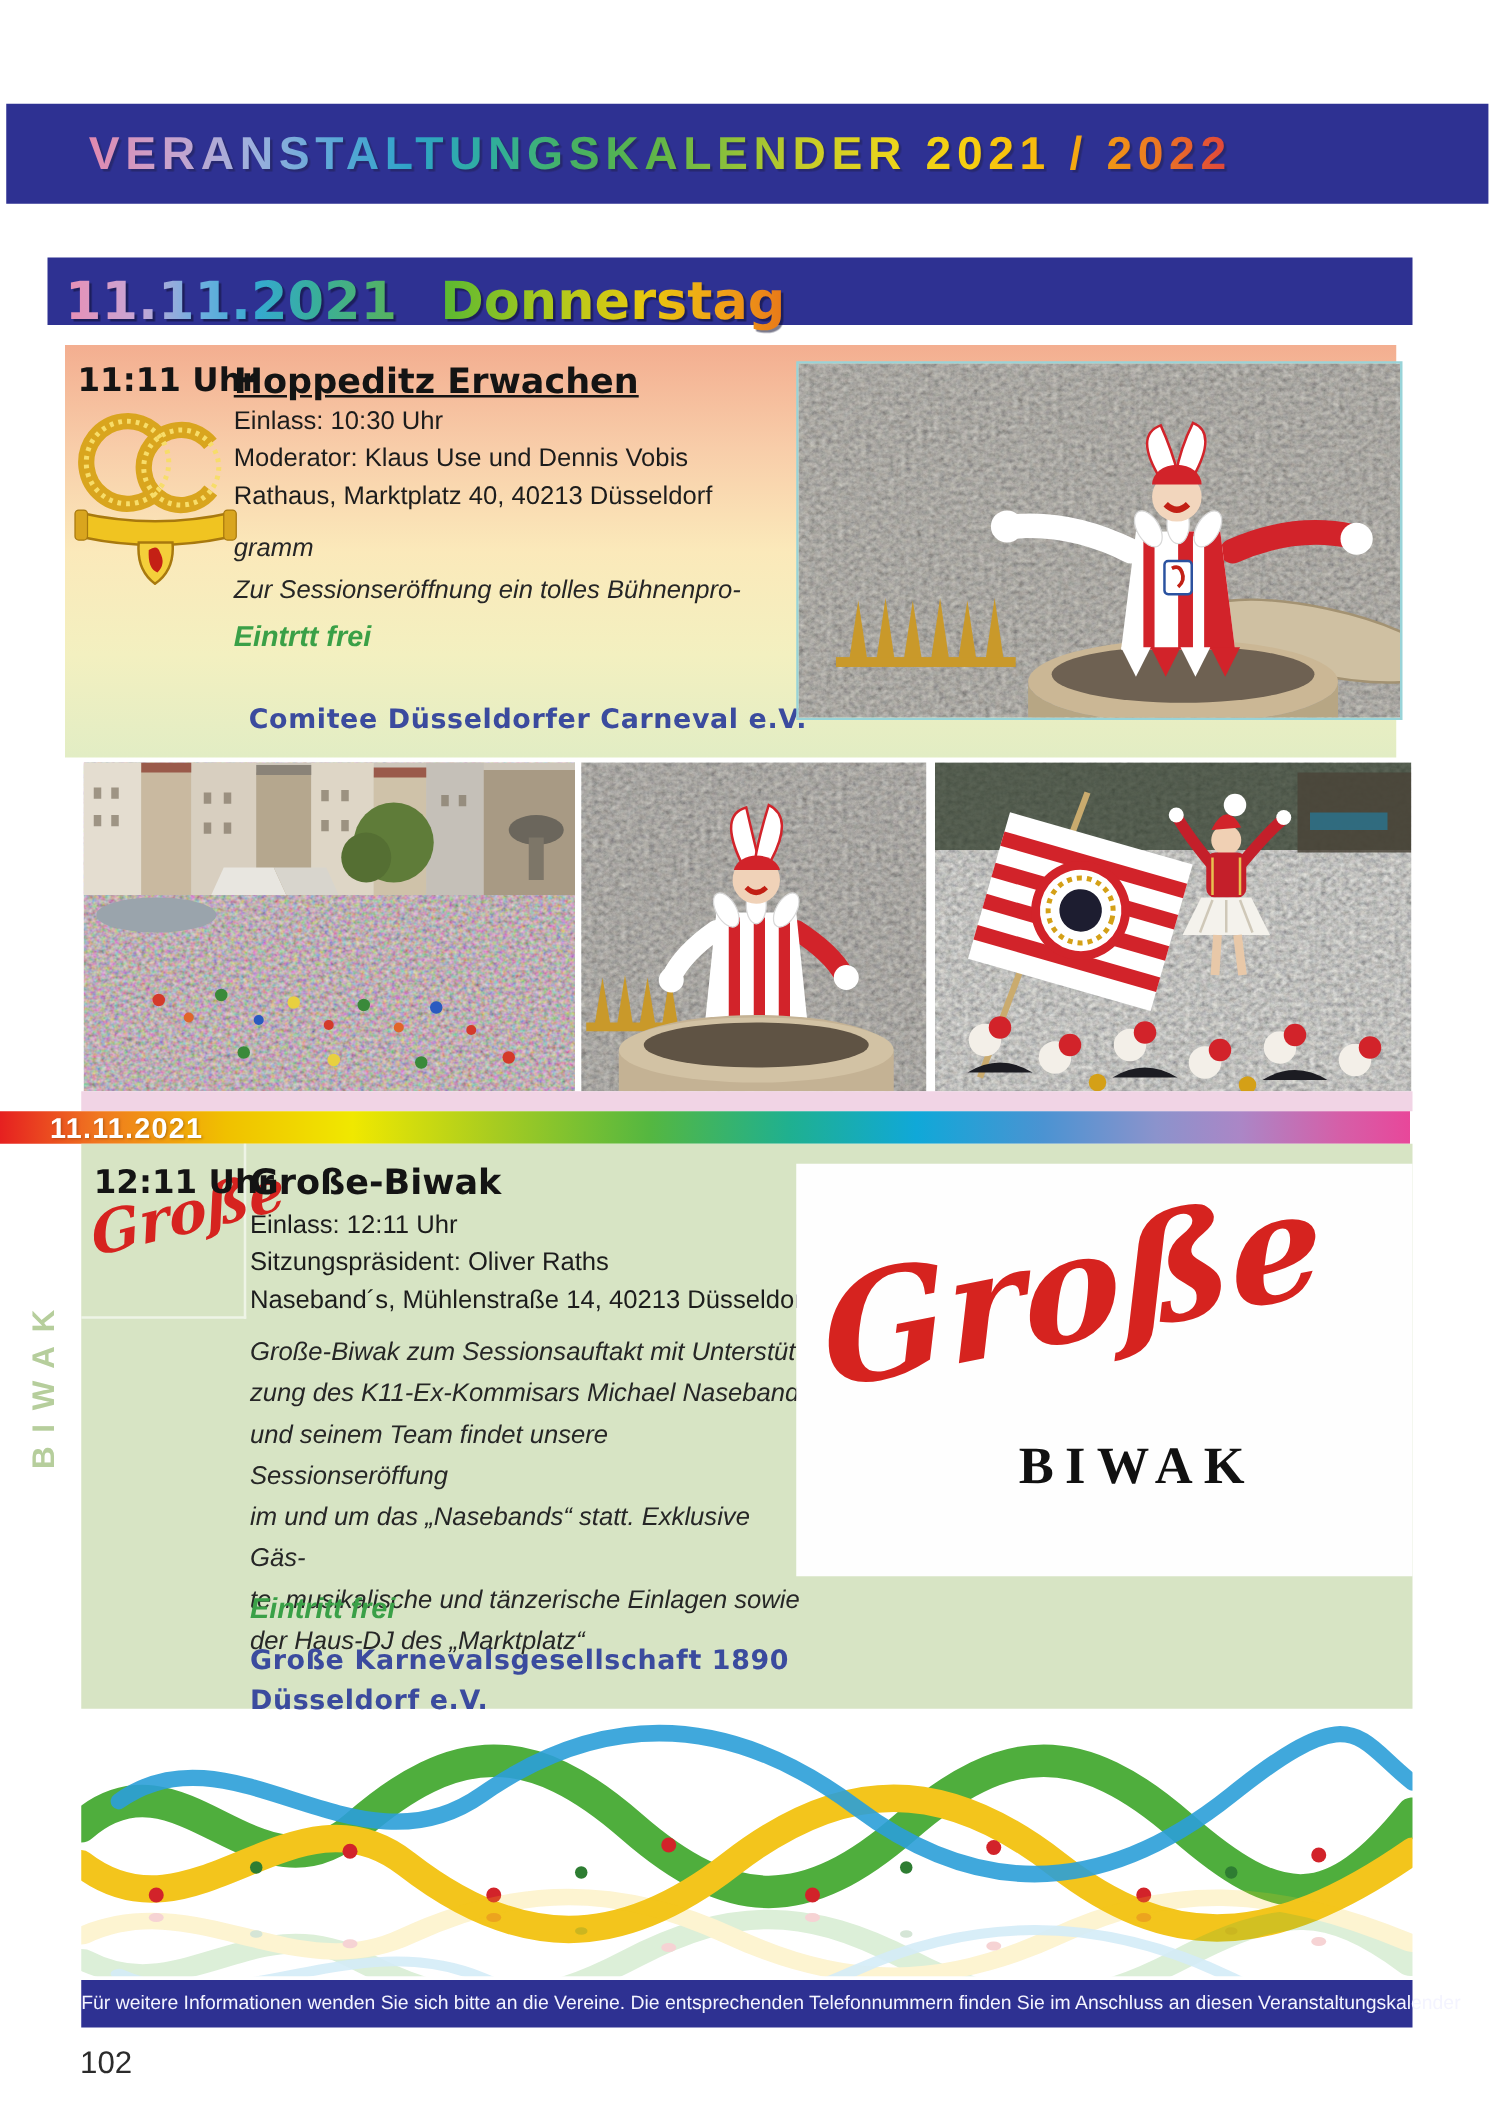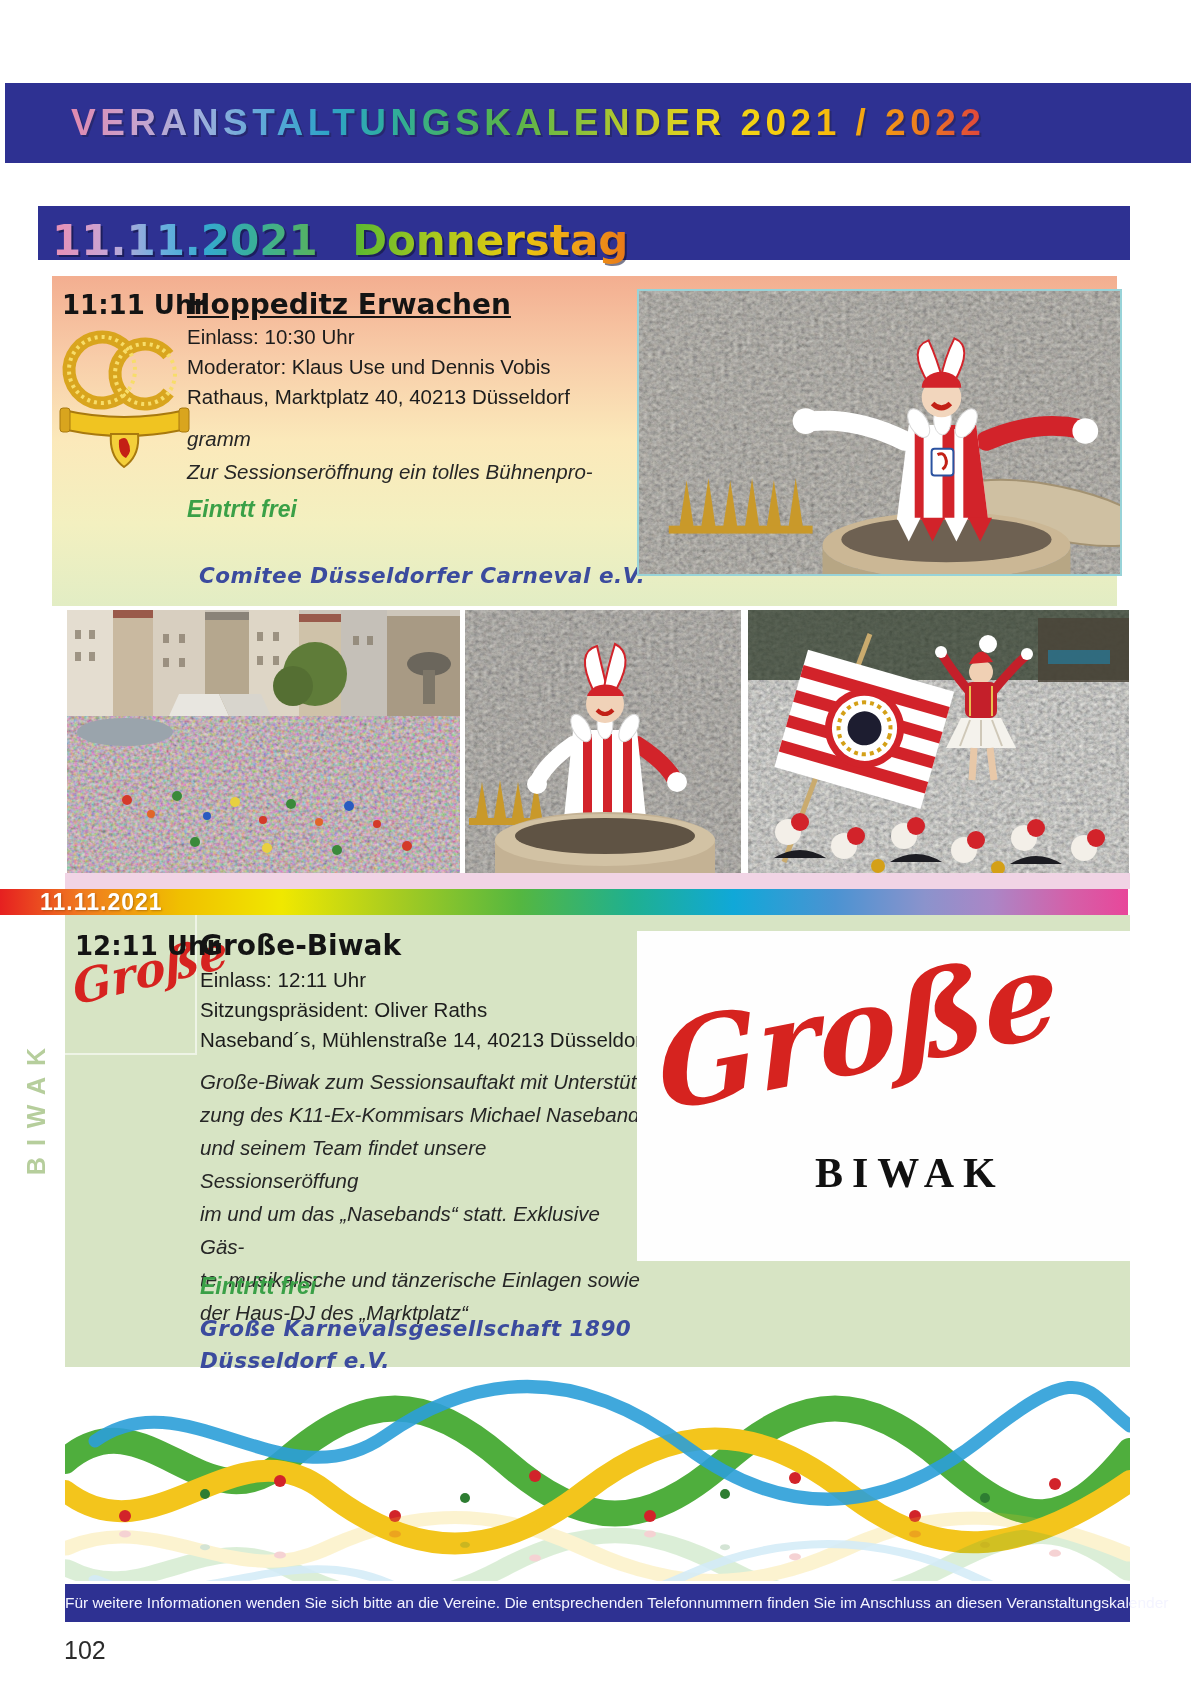--- a/index.html
+++ b/index.html
@@ -30,21 +30,21 @@
     background:linear-gradient(180deg,#f3ae90 0%,#f8cda9 25%,#fbe9ba 50%,#f3f0c0 75%,#e2edc4 100%);}
   .event2-box{left:65px;top:894px;width:1065px;height:452px;background:#d7e4c4;}
 
   .ev-time{font-family:"DejaVu Sans",sans-serif;font-weight:bold;font-size:26px;color:#141414;white-space:nowrap;}
   .ev-title{font-family:"DejaVu Sans",sans-serif;font-weight:bold;font-size:28px;color:#141414;white-space:nowrap;}
   .ev-details{font-size:20.5px;line-height:30px;color:#1c1c1c;}
   .ev-desc{font-size:20.5px;line-height:33px;color:#262626;font-style:italic;}
   .admission{font-family:"Liberation Sans",sans-serif;font-weight:bold;font-style:italic;
     font-size:23px;color:#3aa047;white-space:nowrap;}
   .organizer{font-family:"DejaVu Sans",sans-serif;font-weight:bold;font-size:21.5px;
-    color:#3b4b9e;letter-spacing:.5px;white-space:nowrap;line-height:32px;font-style:italic;}
+    color:#3b4b9e;letter-spacing:.5px;white-space:nowrap;line-height:32px;}
 
   
   .photo{border:2px solid #98d3d8;box-sizing:border-box;}
   .photo-plain{border:none;}
 
   
   .pink-strip{left:65px;top:852px;width:1065px;height:16px;background:#f1d4e5;}
   .rainbow-bar{left:0;top:868px;width:1128px;height:26px;
     background:linear-gradient(90deg,#e62020 0%,#f07820 7%,#f0c000 16%,#f0e800 25%,#a8cc20 35%,
       #55b740 46%,#1fb090 56%,#10a8d8 65%,#4b93d2 74%,#8b93cc 82%,#ab86c6 88%,#d55fa8 95%,#e8479a 100%);}

